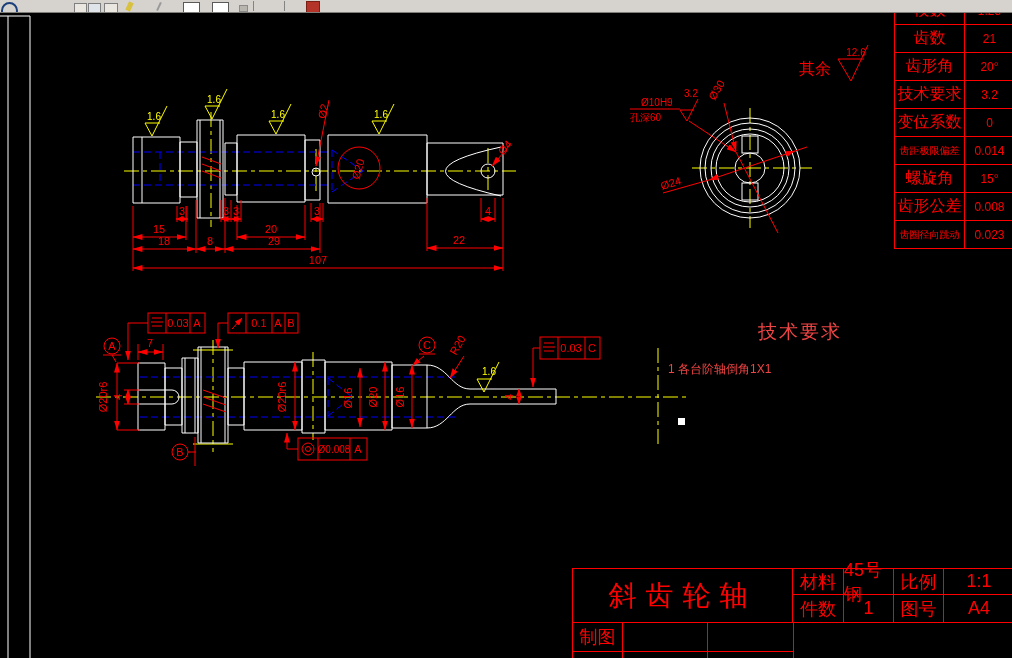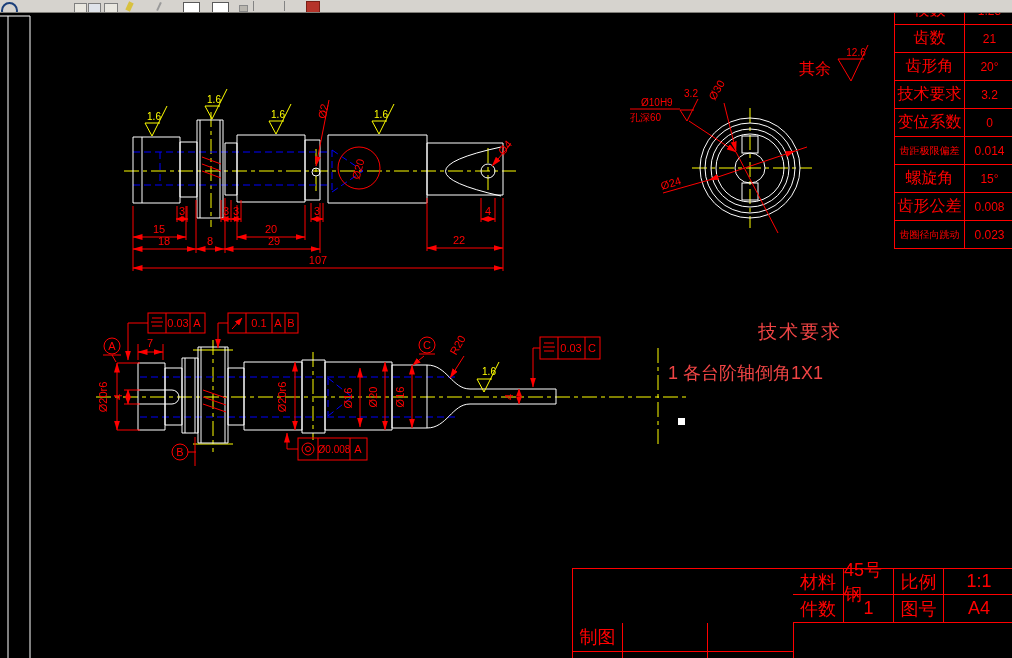--- a/index.html
+++ b/index.html
@@ -25,21 +25,21 @@
   #gear-table{position:absolute;left:894px;top:-3px;width:119px;border-left:1px solid #f00;
               color:#f00;z-index:4;}
   .gt-row{display:flex;height:27px;border-bottom:1px solid #f00;}
   .gt-label{width:69px;border-right:1px solid #f00;display:flex;align-items:center;
             justify-content:center;font-size:16px;}
   .gt-label.sm{font-size:10px;font-family:Liberation Serif, serif;}
   .gt-value{flex:1;display:flex;align-items:center;justify-content:center;font-size:12px;}
   
   .tr-text{position:absolute;color:#ef4444;white-space:nowrap;z-index:3;}
   #tr-title{left:758px;top:319px;font-size:19px;letter-spacing:2px;}
-  #tr-item1{left:668px;top:361px;font-size:18px;}
+  #tr-item1{left:668px;top:361px;font-size:12px;}
   #tr-item2{left:668px;top:392px;font-size:18px;}
   #grip{position:absolute;left:678px;top:418px;width:7px;height:7px;background:#fff;z-index:3;}
   
   #titleblock{position:absolute;left:572px;top:568px;width:442px;height:90px;
               border-top:1px solid #f00;border-left:1px solid #f00;color:#f00;z-index:4;}
   .tb-cell{position:absolute;border-right:1px solid #f00;border-bottom:1px solid #f00;
            display:flex;align-items:center;justify-content:center;font-size:18px;}
   .tb-cell.nb{border-bottom:none;}
   #tb-part{left:0;top:0;width:219px;height:53px;font-size:28px;letter-spacing:9px;}
 </style>
@@ -318,20 +318,21 @@
       <div class="gt-label sm">齿圈径向跳动</div>
       <div class="gt-value">0.023</div>
     </div>
   </div>
 
   <div class="tr-text" id="tr-title">技术要求</div>
   <div class="tr-text" id="tr-item1">1 各台阶轴倒角1X1</div>
   <div id="grip"></div>
 
   <div id="titleblock">
+    <div class="tb-cell" id="tb-part">斜齿轮轴</div>
     <div class="tb-cell" style="left:220px;top:0;width:50px;height:25px;">材料</div>
     <div class="tb-cell" style="left:271px;top:0;width:49px;height:25px;">45号钢</div>
     <div class="tb-cell" style="left:321px;top:0;width:49px;height:25px;">比例</div>
     <div class="tb-cell" style="left:371px;top:0;width:70px;height:25px;">1:1</div>
     <div class="tb-cell" style="left:220px;top:26px;width:50px;height:27px;">件数</div>
     <div class="tb-cell" style="left:271px;top:26px;width:49px;height:27px;">1</div>
     <div class="tb-cell" style="left:321px;top:26px;width:49px;height:27px;">图号</div>
     <div class="tb-cell" style="left:371px;top:26px;width:70px;height:27px;">A4</div>
     <div class="tb-cell" style="left:0;top:54px;width:49px;height:28px;">制图</div>
     <div class="tb-cell" style="left:50px;top:54px;width:84px;height:28px;"></div>

